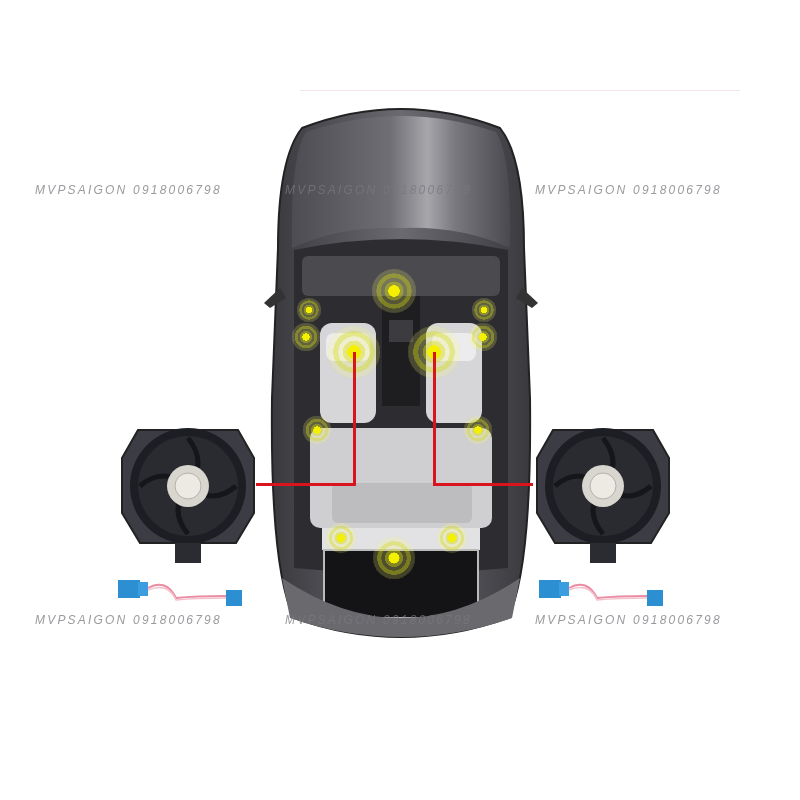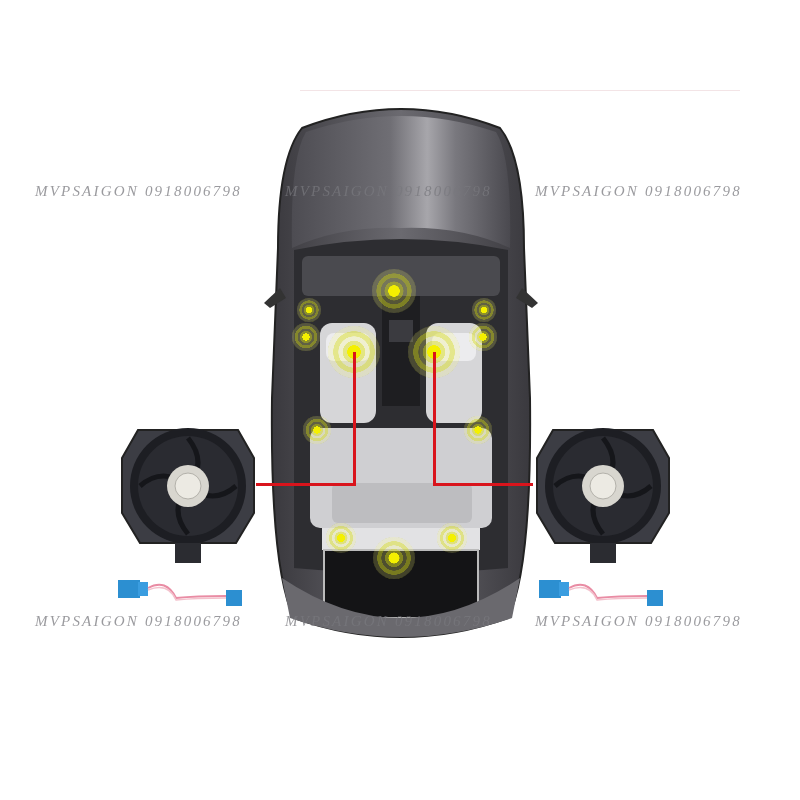--- a/index.html
+++ b/index.html
@@ -1,17 +1,17 @@
 <!DOCTYPE html>
 <html><head>
 <meta charset="utf-8">
 <style>
   html,body{margin:0;padding:0;background:#fff;}
   body{width:800px;height:800px;position:relative;overflow:hidden;font-family:"DejaVu Sans",sans-serif;}
-  .watermark{position:absolute;font-family:Liberation Serif, serif;font-style:italic;font-size:15px;letter-spacing:2.2px;color:rgba(120,120,125,0.75);white-space:nowrap;z-index:20;}
+  .watermark{position:absolute;font-family:Liberation Sans, sans-serif;font-style:italic;font-size:12px;letter-spacing:2.2px;color:rgba(120,120,125,0.75);white-space:nowrap;z-index:20;}
   .topline{position:absolute;left:300px;top:90px;width:440px;height:1px;background:#f3e4e6;}
   .car{position:absolute;left:262px;top:98px;width:278px;height:550px;z-index:2;}
   .speaker{position:absolute;width:140px;height:128px;}
   .conn{position:absolute;width:68px;height:30px;}
   .spot{position:absolute;border-radius:50%;z-index:6;
         background:radial-gradient(circle,#f4f000 0 18%,rgba(220,225,40,0.55) 19% 30%,rgba(250,250,120,0.25) 31% 42%,rgba(220,225,40,0.5) 43% 56%,rgba(250,250,120,0.2) 57% 70%,rgba(210,215,30,0.45) 71% 85%,rgba(255,255,150,0) 86%);}
   .wire{position:absolute;background:#d9141c;z-index:7;}
 </style>
 </head>
 <body>

